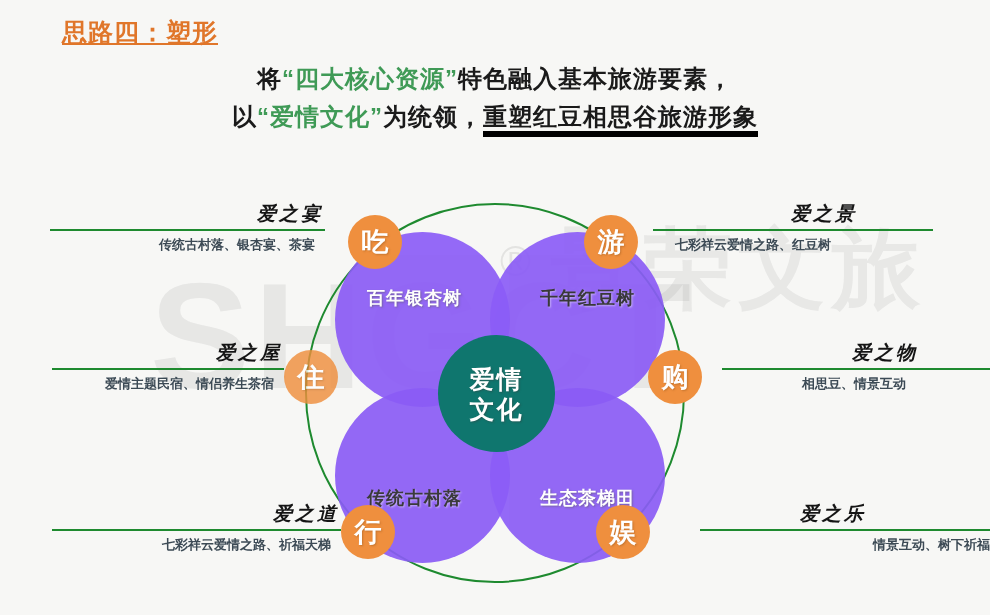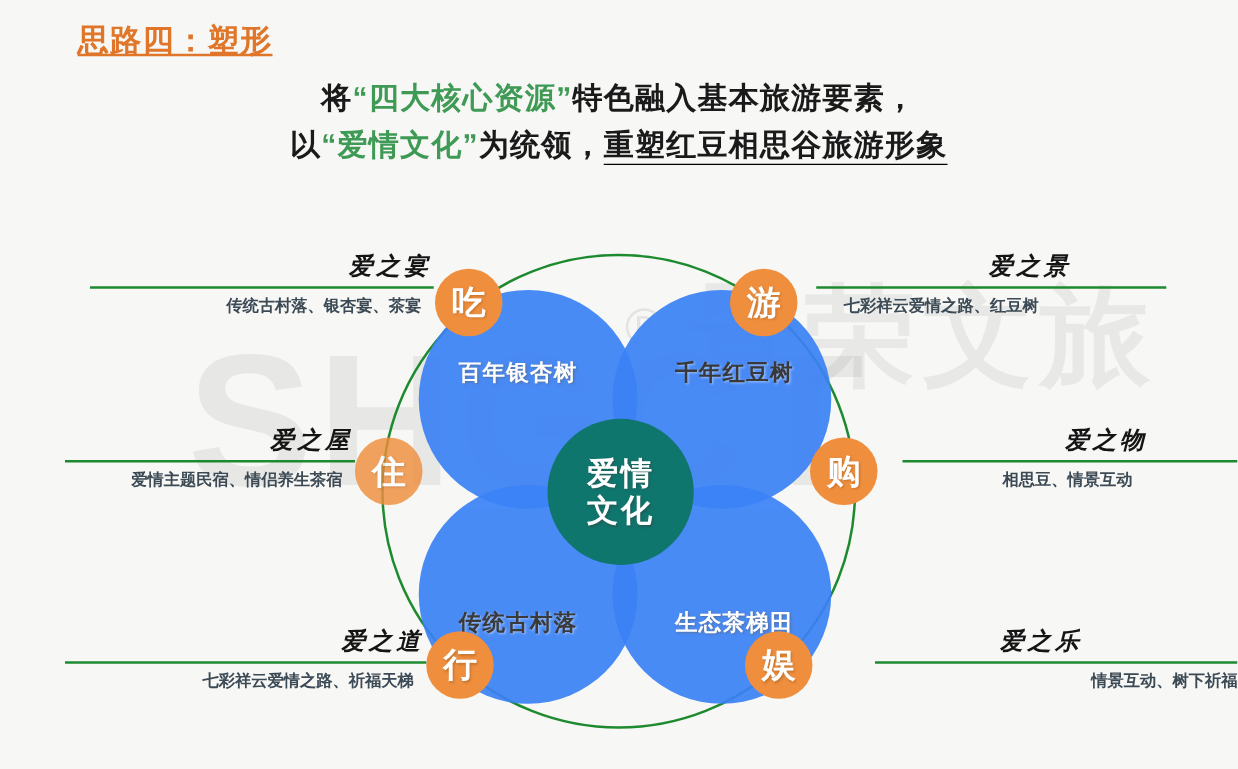--- a/index.html
+++ b/index.html
@@ -38,21 +38,21 @@
     line-height: 38px;
   }
   .subtitle-line {
     font-size: 24px;
     font-weight: bold;
     color: #1a1a1a;
     letter-spacing: 1px;
     white-space: nowrap;
   }
   .hl-green { color: #3f9a56; }
-  .underline-part { border-bottom: 1px solid #000000; padding-bottom: 1px; }
+  .underline-part { border-bottom: 6px solid #000000; padding-bottom: 1px; }
 
   
   .watermark {
     position: absolute;
     left: 150px;
     top: 210px;
     width: 720px;
     height: 250px;
     pointer-events: none;
     z-index: 1;
@@ -105,21 +105,21 @@
     border-radius: 50%;
     box-sizing: border-box;
   }
 
   
   .bubble {
     position: absolute;
     width: 175px;
     height: 175px;
     border-radius: 50%;
-    background: #3b82f6;
+    background: #8b5cf6;
     opacity: 0.92;
     display: flex;
     align-items: center;
     justify-content: center;
   }
   .bubble span {
     font-size: 18px;
     font-weight: bold;
     color: #fff;
     text-shadow: 1px 1px 2px rgba(80,80,80,0.55);
@@ -207,21 +207,21 @@
     font-size: 13px;
     font-weight: bold;
     color: #3c4a55;
     white-space: nowrap;
     line-height: 18px;
   }
   .side-label.left  { text-align: right; }
   .side-label.left .brush { padding-right: 2px; }
   .side-label.right { text-align: left; }
 
-  .sl-1 { left: 72px;  top: 203px; width: 275px; }
+  .sl-1 { left: 50px;  top: 203px; width: 275px; }
   .sl-2 { left: 52px;  top: 342px; width: 232px; }
   .sl-3 { left: 52px;  top: 503px; width: 289px; }
   .sr-1 { left: 653px; top: 203px; width: 280px; }
   .sr-2 { left: 722px; top: 342px; width: 268px; }
   .sr-3 { left: 700px; top: 503px; width: 290px; }
   .sl-1 .desc, .sl-2 .desc, .sl-3 .desc { padding-right: 10px; }
   .sr-1 .desc { padding-left: 22px; }
   .sr-2 .desc { padding-left: 80px; }
   .sr-3 .desc { padding-left: 32px; text-align: right; }
   .sr-1 .brush { padding-left: 138px; }

